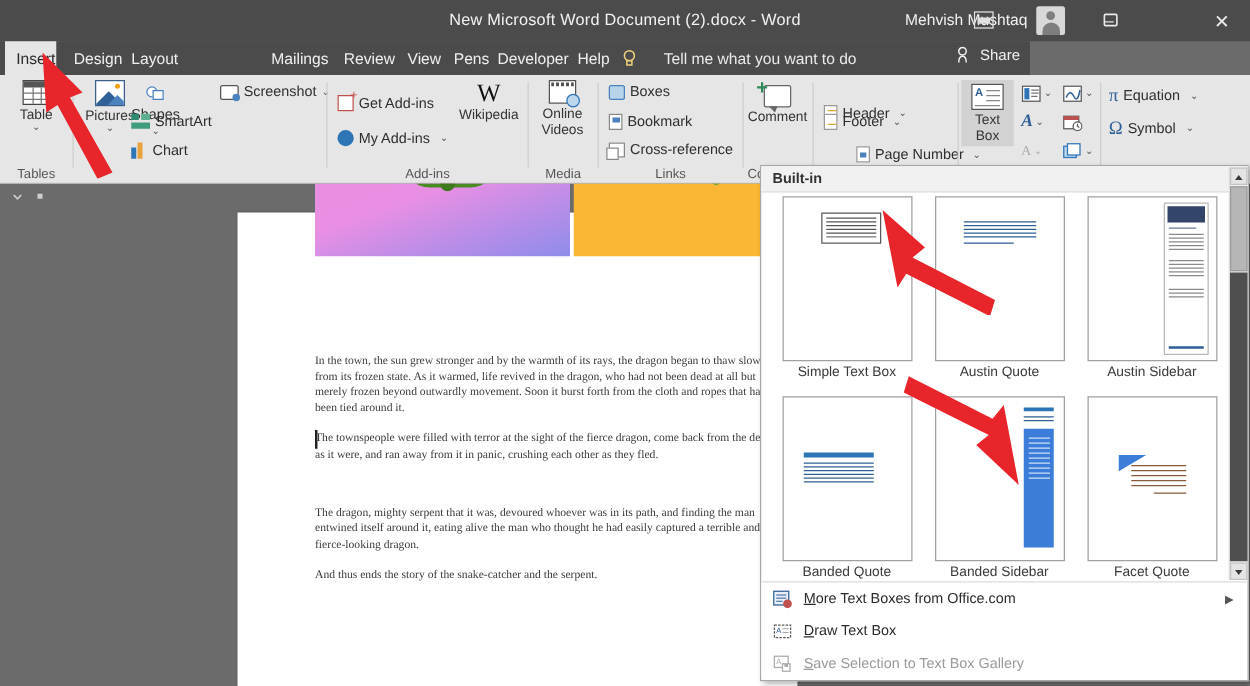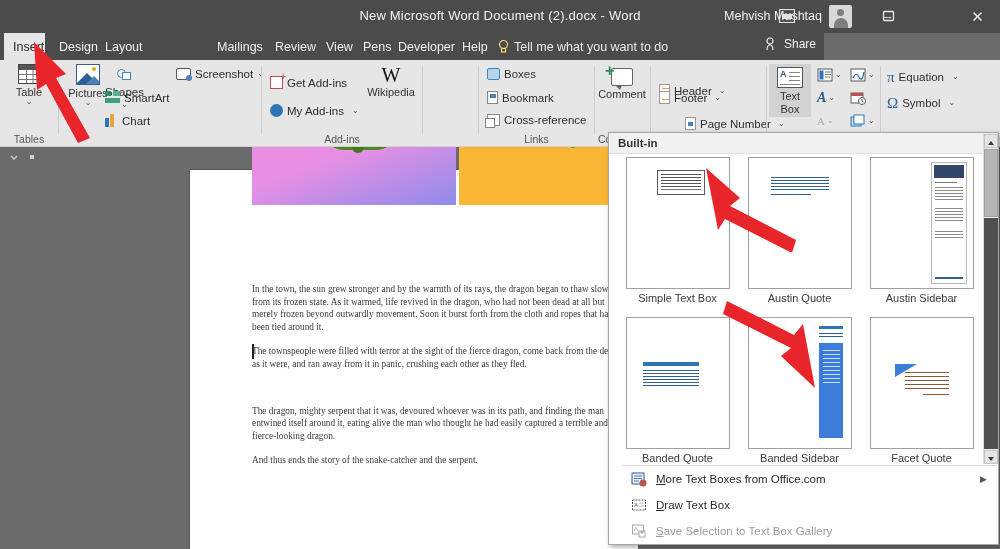--- a/index.html
+++ b/index.html
@@ -50,21 +50,21 @@
   }
   .tab {
     position: absolute; top: 0; height: 27px; padding: 0 9px;
     display: flex; align-items: center; font-size: 12.5px; color: #efefef;
   }
   .tab.active {
     background: #e6e6e6; color: #2b2b2b; font-weight: normal;
   }
   .tellme {
     position: absolute; top: 0; height: 27px; display: flex; align-items: center;
-    font-size: 12.5px; color: #eaeaea; gap: 4px;
+    font-size: 12.5px; color: #eaeaea; gap: 21px;
   }
   .share-btn {
     position: absolute; right: 8px; top: 4px; display: flex; align-items: center;
     gap: 5px; font-size: 12px; color: #f0f0f0;
   }
 
   
   .ribbon {
     position: absolute; top: 60px; left: 0; width: 1000px; height: 87px;
     background: #e6e6e6; border-bottom: 1px solid #d0d0d0;
@@ -201,21 +201,21 @@
   .gal-scroll-col{position:absolute;right:1px;top:1px;width:14px;bottom:80px;background:#f0f0f0;border-left:1px solid #ddd;}
   .sb-arrow{position:absolute;left:0;width:14px;height:14px;background:#e4e4e4;border:1px solid #c4c4c4;}
   .sb-thumb{position:absolute;left:0;top:15px;width:14px;height:68px;background:#b6b6b6;border:1px solid #9d9d9d;}
   .sb-track{position:absolute;left:0;top:84px;width:14px;bottom:15px;background:#4f4f4f;}
 
   .gal-grid{position:absolute;left:8px;top:24px;width:365px;}
   .gal-cell{position:absolute;width:121px;}
   .thumb{width:104px;height:132px;background:#fff;border:1px solid #a0a0a0;position:relative;margin:0 auto;}
   .gal-name{text-align:center;font-size:11px;color:#3a3a3a;margin-top:3px;}
 
-  .gal-menu{position:absolute;left:13px;right:1px;bottom:1px;height:78px;background:#fff;border-top:1px solid #dcdcdc;}
+  .gal-menu{position:absolute;left:0;right:1px;bottom:1px;height:78px;background:#fff;border-top:1px solid #dcdcdc;}
   .gal-mi{position:absolute;left:0;right:0;height:26px;display:flex;align-items:center;
     font-size:11.5px;color:#2b2b2b;padding-left:34px;}
   .gal-mi.disabled{color:#9a9a9a;}
   .gal-mi .mi-ic{position:absolute;left:9px;top:5px;width:16px;height:16px;}
   .submenu-arrow{position:absolute;right:10px;font-size:9px;color:#555;}
 
   
   .arrow{position:absolute;pointer-events:none;}
   u{text-decoration:underline;}
 </style>
@@ -334,20 +334,31 @@
         <span class="caret-s" style="margin-left:4px;">⌄</span>
       </div>
       <div class="bigbtn" style="left:100px;top:6px;width:58px;">
         <span class="ic ic-wiki">W</span>
         <span class="lbl">Wikipedia</span>
       </div>
       <div class="grp-label">Add-ins</div>
     </div>
     <div class="grp-sep" style="left:422px;"></div>
 
+    <div class="grp" style="left:423px;width:55px;">
+      <div class="bigbtn" style="left:0px;top:4px;">
+        <span class="ic ic-vid">
+          <span class="dots"></span>
+            <span class="globe"></span>
+        </span>
+        <span class="lbl">Online</span>
+        <span class="lbl" style="margin-top:0;">Videos</span>
+      </div>
+      <div class="grp-label">Media</div>
+    </div>
     <div class="grp-sep" style="left:478px;"></div>
 
     <div class="grp" style="left:479px;width:115px;">
       <div class="smallbtn" style="left:8px;top:8px;">
         <span class="ic ic-link"></span>
         <span>Boxes</span>
       </div>
       <div class="smallbtn" style="left:8px;top:31px;">
         <span class="ic ic-book"></span>
         <span>Bookmark</span>

